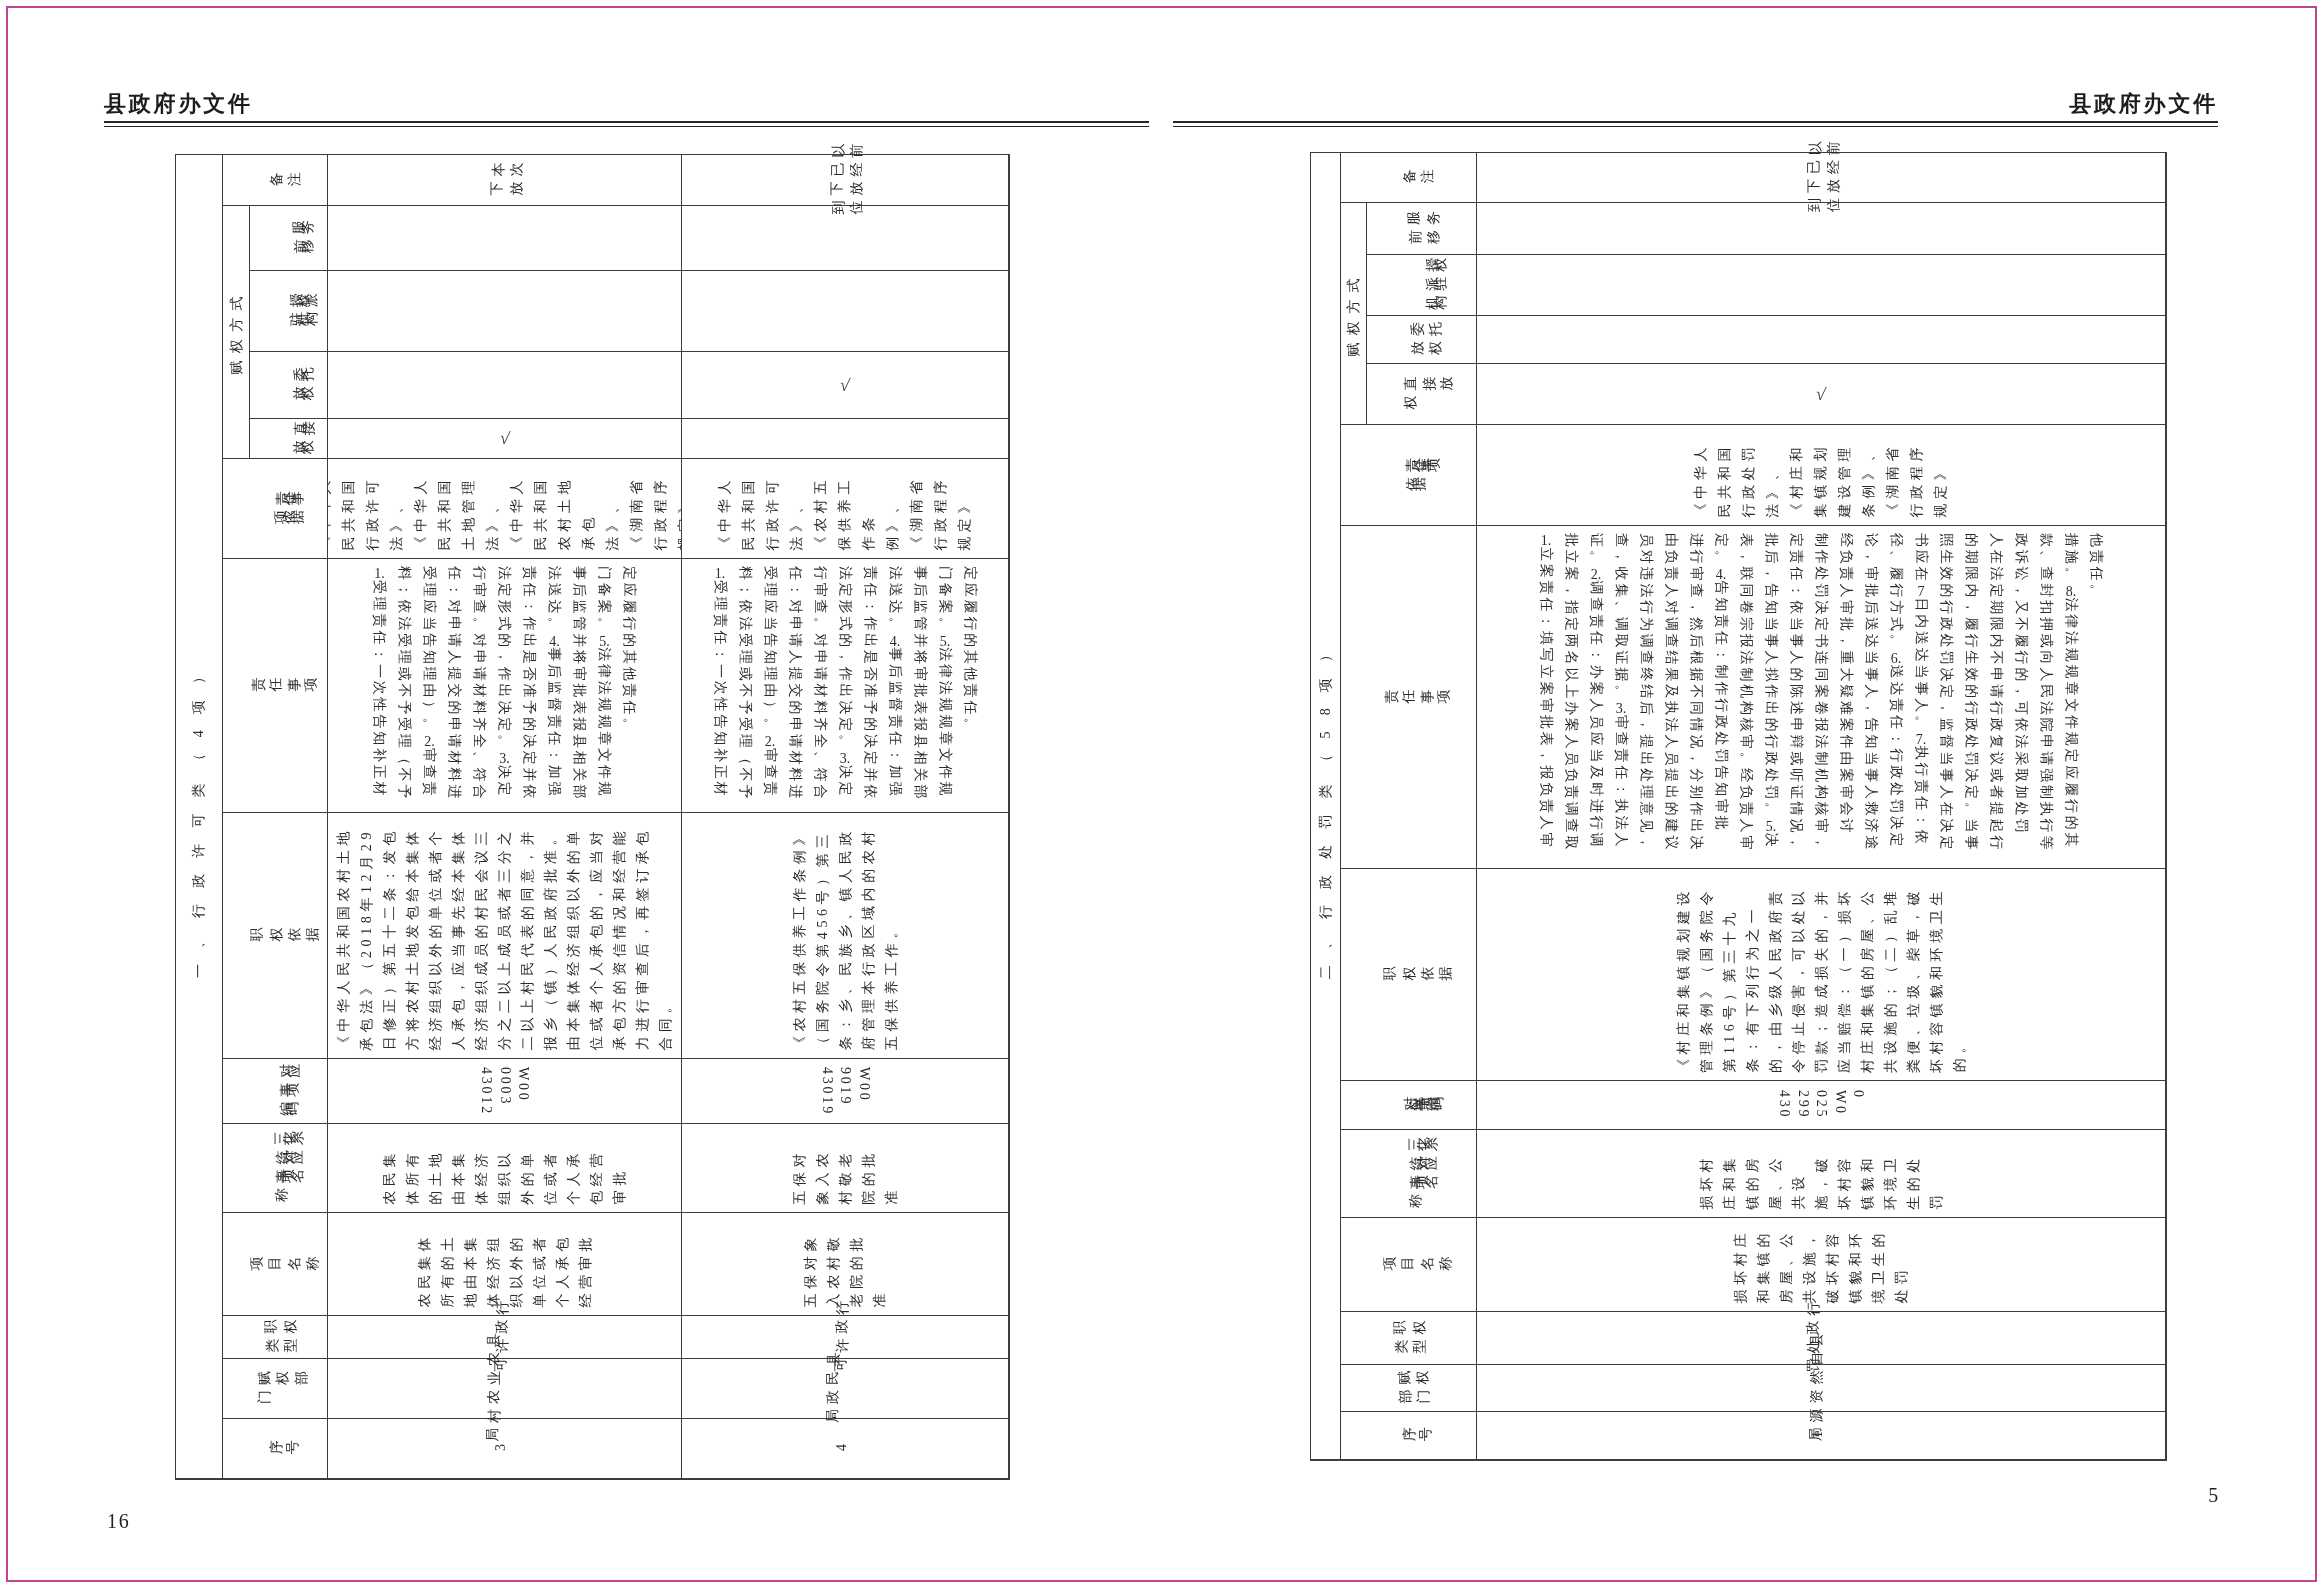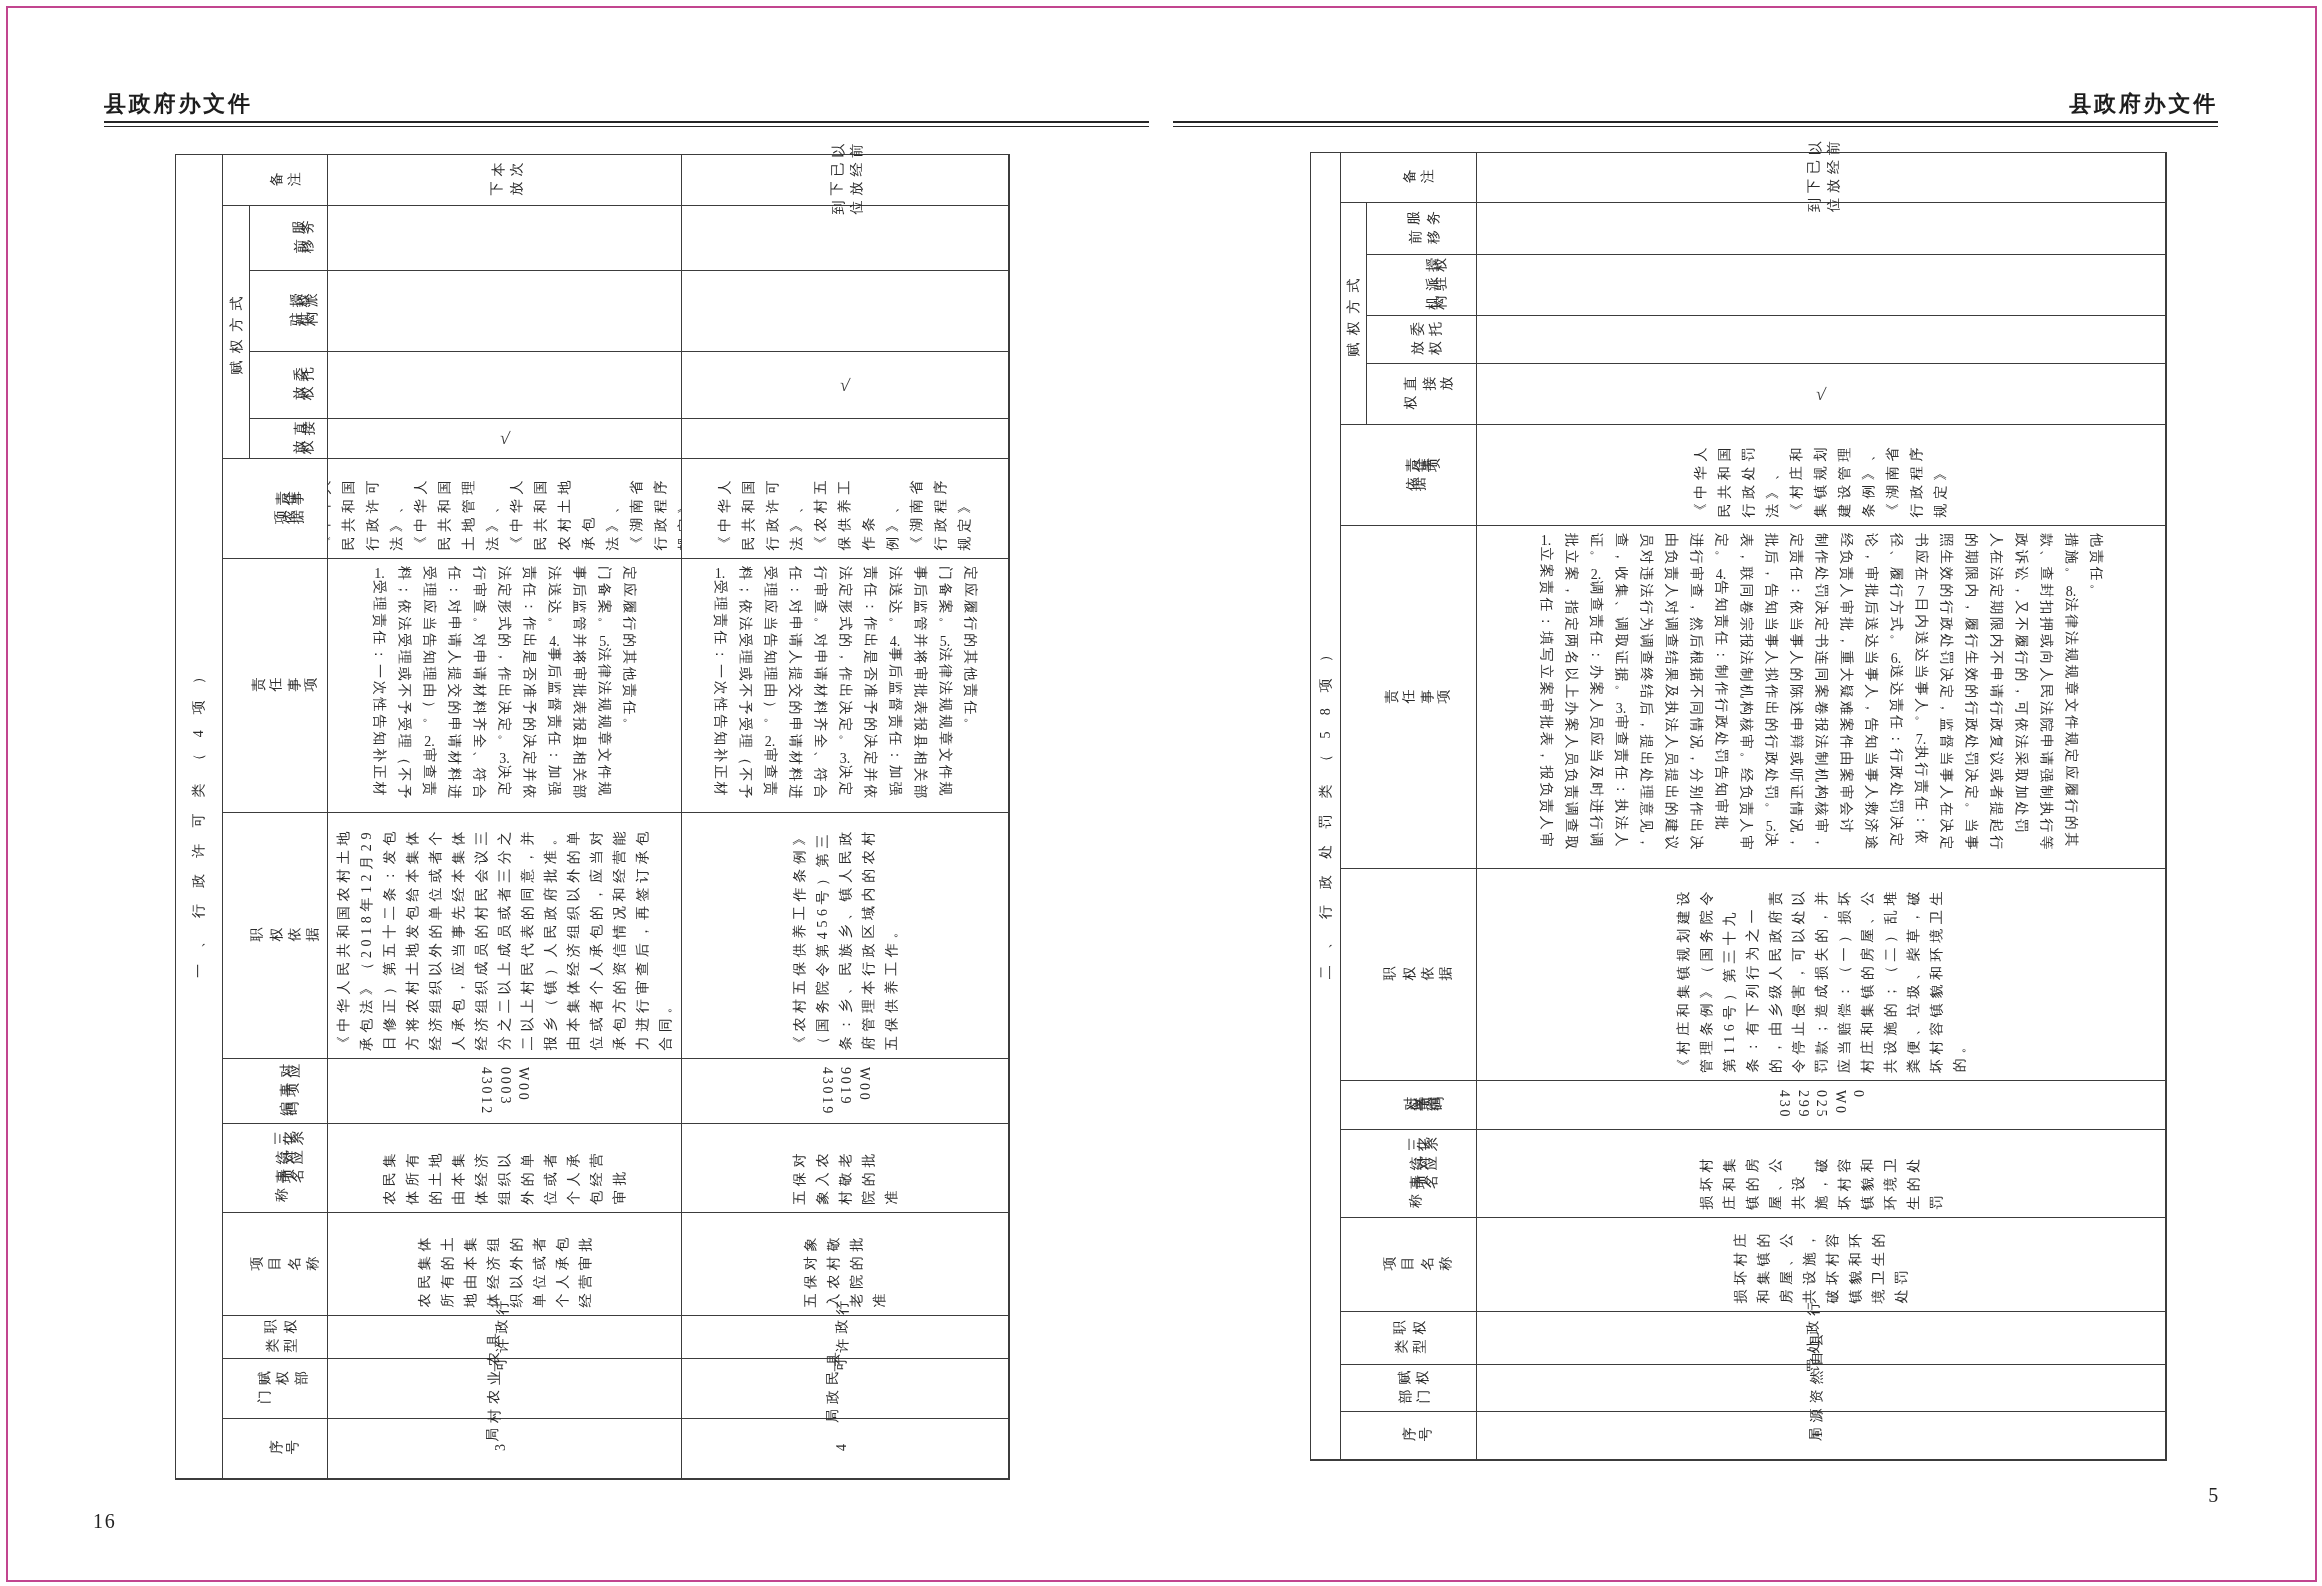--- a/index.html
+++ b/index.html
@@ -7,21 +7,21 @@
        font-family:"Liberation Serif","DejaVu Serif",serif;color:#2b2b2b;}
   .frame{position:absolute;left:5.5px;top:5.5px;right:5.5px;bottom:5.5px;border:2.8px solid #c2458f;pointer-events:none;}
   .page{position:absolute;top:0;width:1161px;height:1587px;}
   .pg-l{left:0;} .pg-r{left:1161px;}
   .rhead{position:absolute;top:89px;font-family:"Liberation Sans","DejaVu Sans",sans-serif;
          font-weight:bold;font-size:22px;letter-spacing:2.8px;color:#1d1d1d;}
   .rhead.l{left:104px;} .rhead.r{right:104px;}
   .rule{position:absolute;top:121px;height:2.8px;border-top:2.8px solid #262626;border-bottom:0.9px solid #262626;}
   .rule.l{left:104px;width:1045px;} .rule.r{right:104px;width:1045px;}
   .pageno{position:absolute;font-size:20px;color:#222;letter-spacing:1.8px;}
-  .pageno.l{left:93px;top:1510px;} .pageno.r{right:102px;top:1484px;}
+  .pageno.l{left:107px;top:1510px;} .pageno.r{right:102px;top:1484px;}
 
   .tbl{position:absolute;display:grid;border:1.8px solid #3c3c3c;background:#fff;}
   .tbl-l{left:175px;top:154px;
      grid-template-columns:47px 27px 78px 354px 327px;
      grid-template-rows:51px 65px 81px 67px 40px 100px 254px 246px 65px 89px 103px 43px 60px 60px;}
   .tbl-r{left:1310px;top:152px;
      grid-template-columns:30px 26px 110px 689px;
      grid-template-rows:50px 52px 61px 48px 61px 101px 343px 212px 49px 88px 94px 53px 47px 48px;}
   .c{border-right:0.9px solid #3c3c3c;border-bottom:0.9px solid #3c3c3c;
      display:flex;align-items:center;justify-content:center;min-width:0;min-height:0;}

